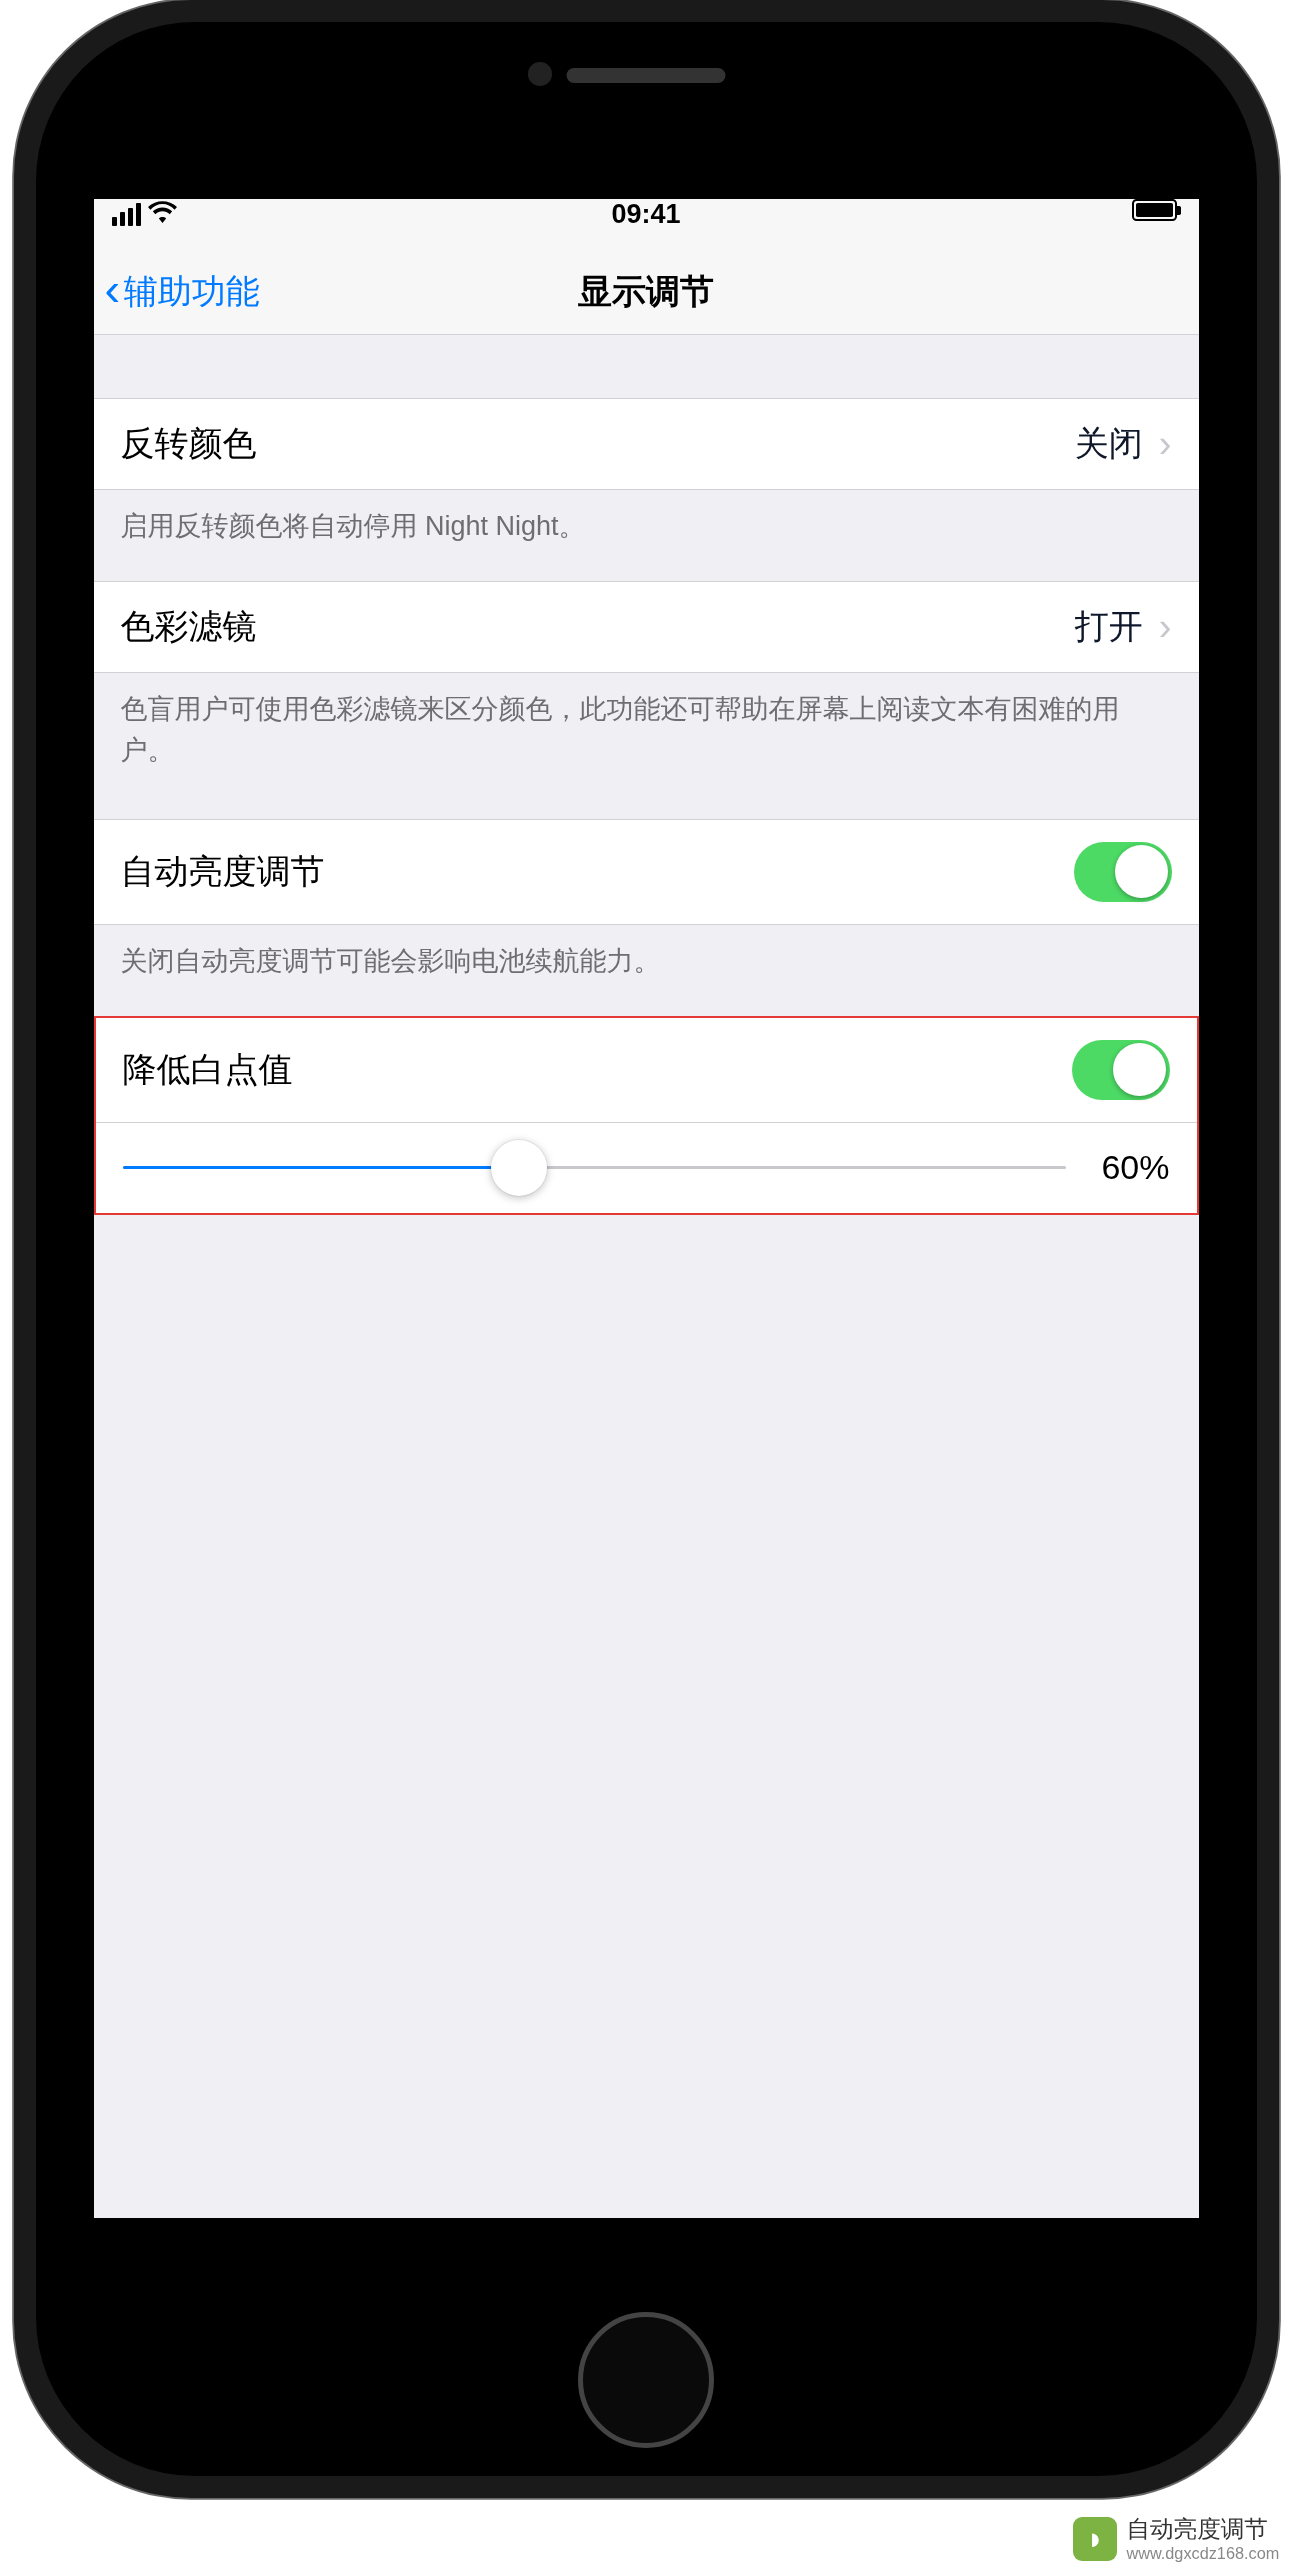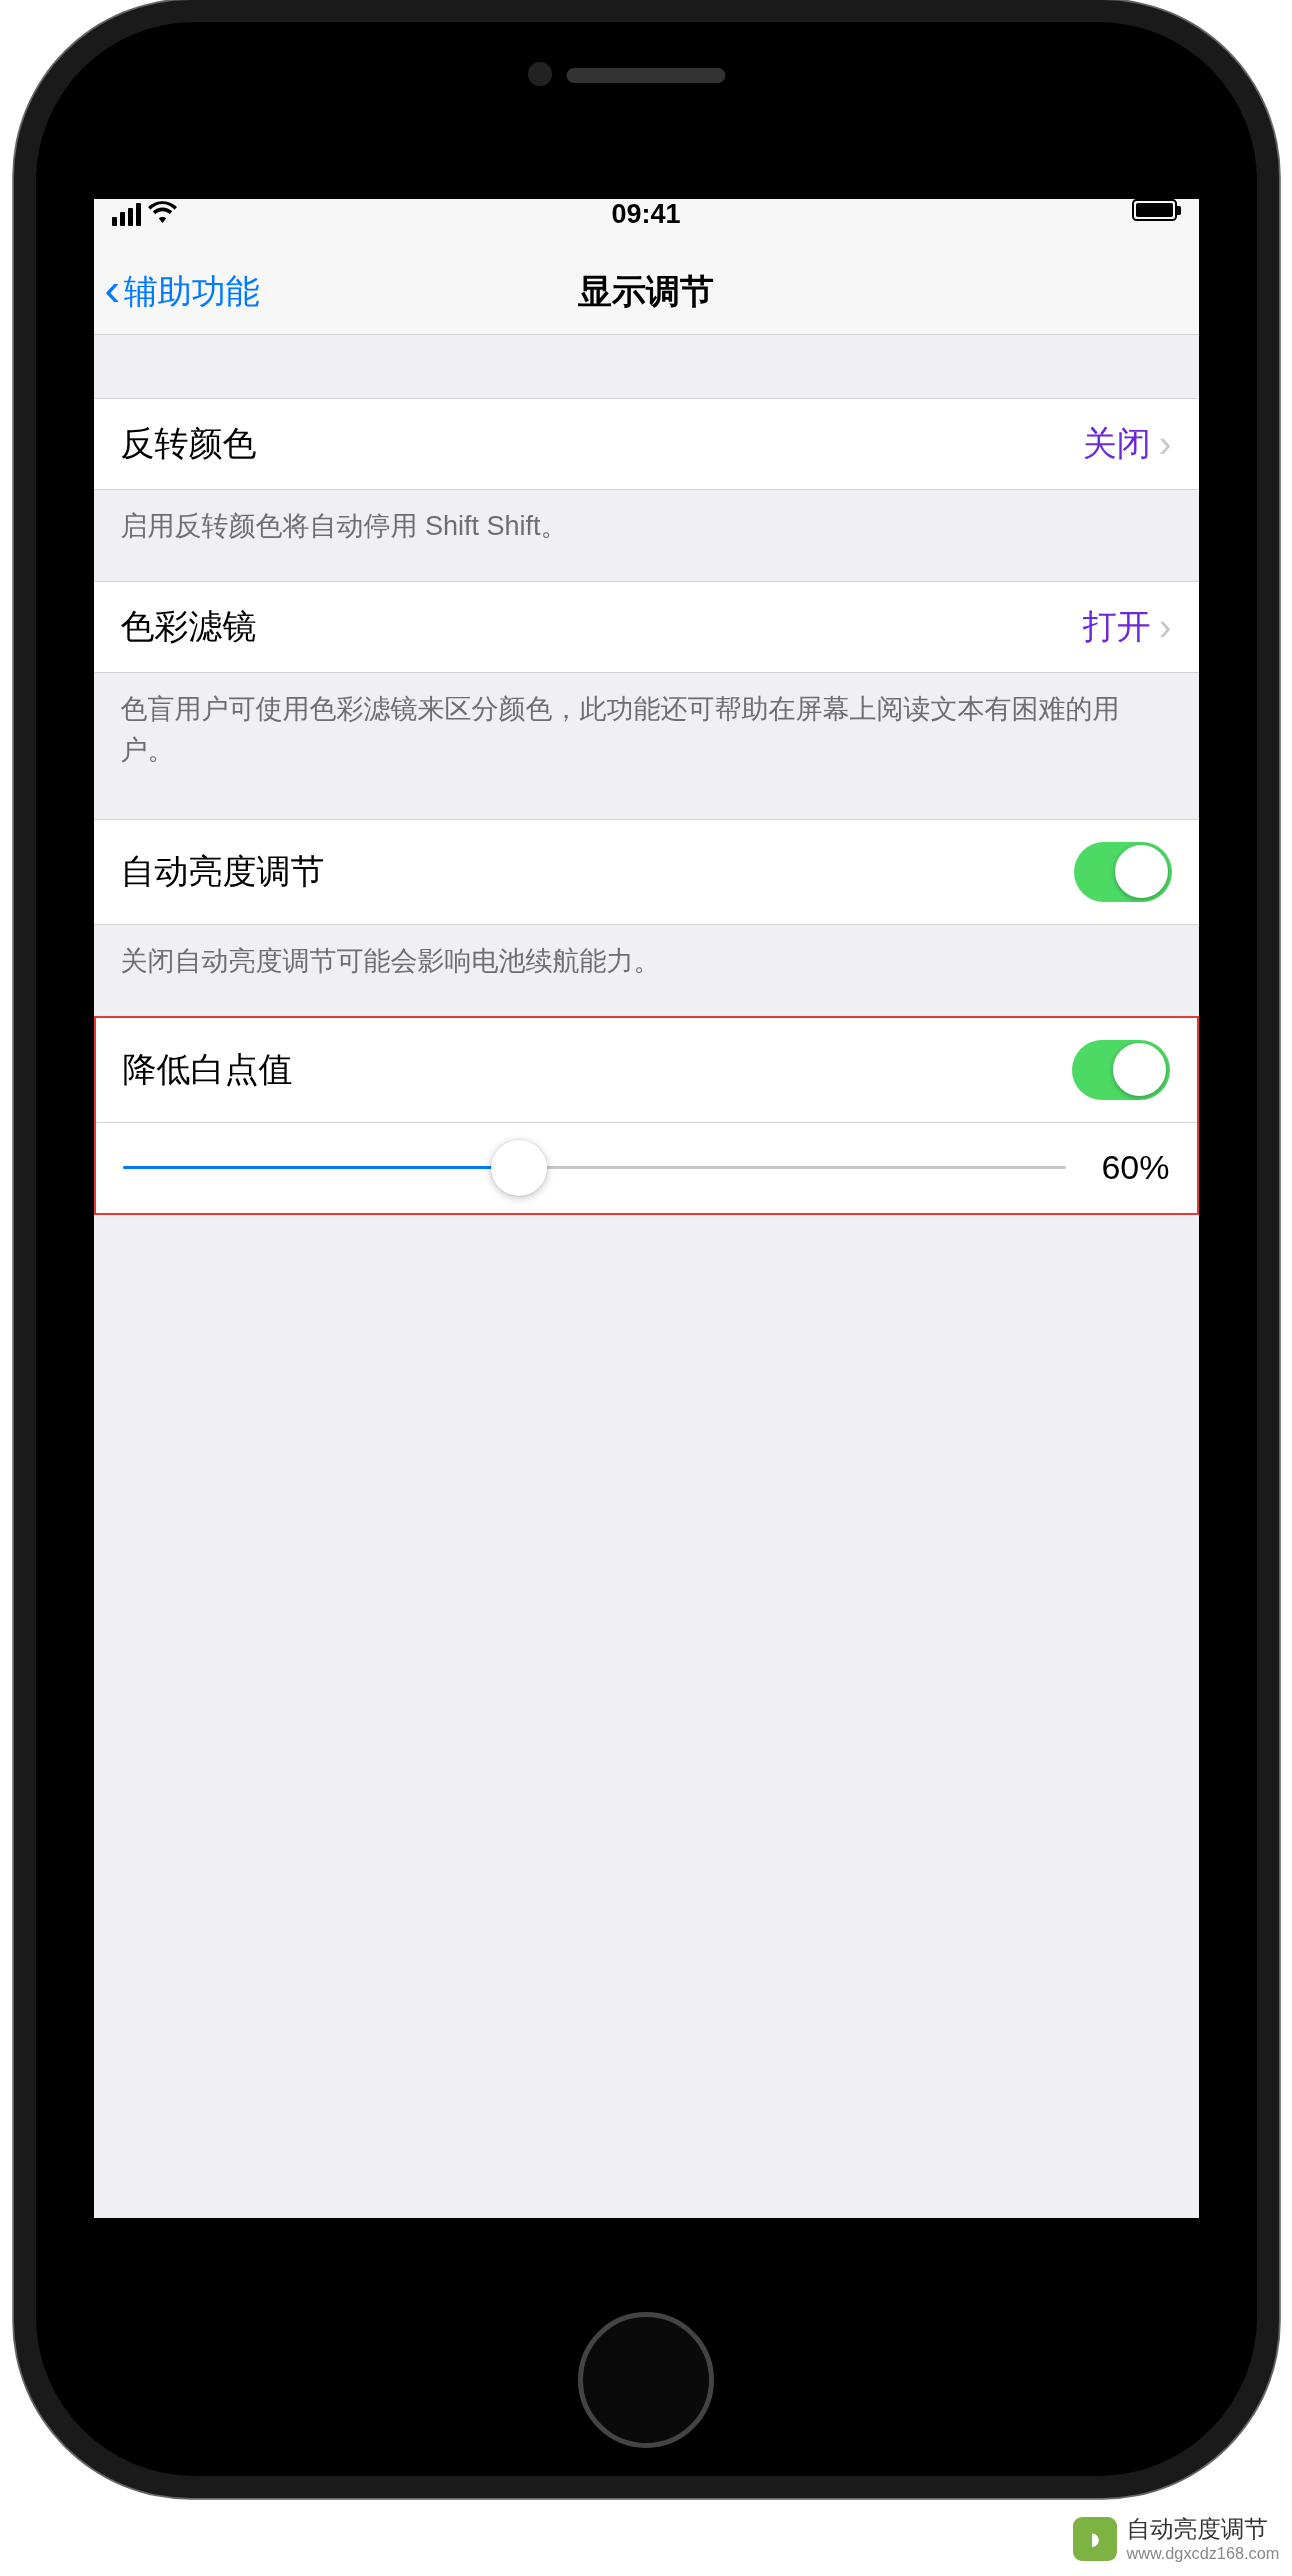--- a/index.html
+++ b/index.html
@@ -194,22 +194,22 @@
       border-bottom: 0.9px solid #d1d1d6;
       position: relative;
     }
     .cell-label {
       font-size: 34px;
       color: #000;
       flex: 1;
     }
     .cell-value {
       font-size: 34px;
-      color: #6d28d9;
-      margin-right: 8px;
+      color: #0f172a;
+      margin-right: 16px;
     }
     .chevron-right {
       color: #c7c7cc;
       font-size: 38px;
       font-weight: 300;
     }
     .footer-text {
       padding: 16.3px 27px;
       font-size: 27px;
       color: #6d6d72;
@@ -373,21 +373,21 @@
           </div>
 
           <div class="content">
             <div class="section-gap"></div>
 
             <div class="cell">
               <div class="cell-label">反转颜色</div>
               <div class="cell-value">关闭</div>
               <span class="chevron-right">›</span>
             </div>
-            <div class="footer-text">启用反转颜色将自动停用 Shift Shift。</div>
+            <div class="footer-text">启用反转颜色将自动停用 Night Night。</div>
 
             <div class="cell" style="margin-top:18px;align-items:center;">
               <div class="cell-label">色彩滤镜</div>
               <div class="cell-value">打开</div>
               <span class="chevron-right">›</span>
             </div>
             <div class="footer-text">色盲用户可使用色彩滤镜来区分颜色，此功能还可帮助在屏幕上阅读文本有困难的用户。</div>
 
             <div class="cell" style="margin-top:32px;">
               <div class="cell-label">自动亮度调节</div>

